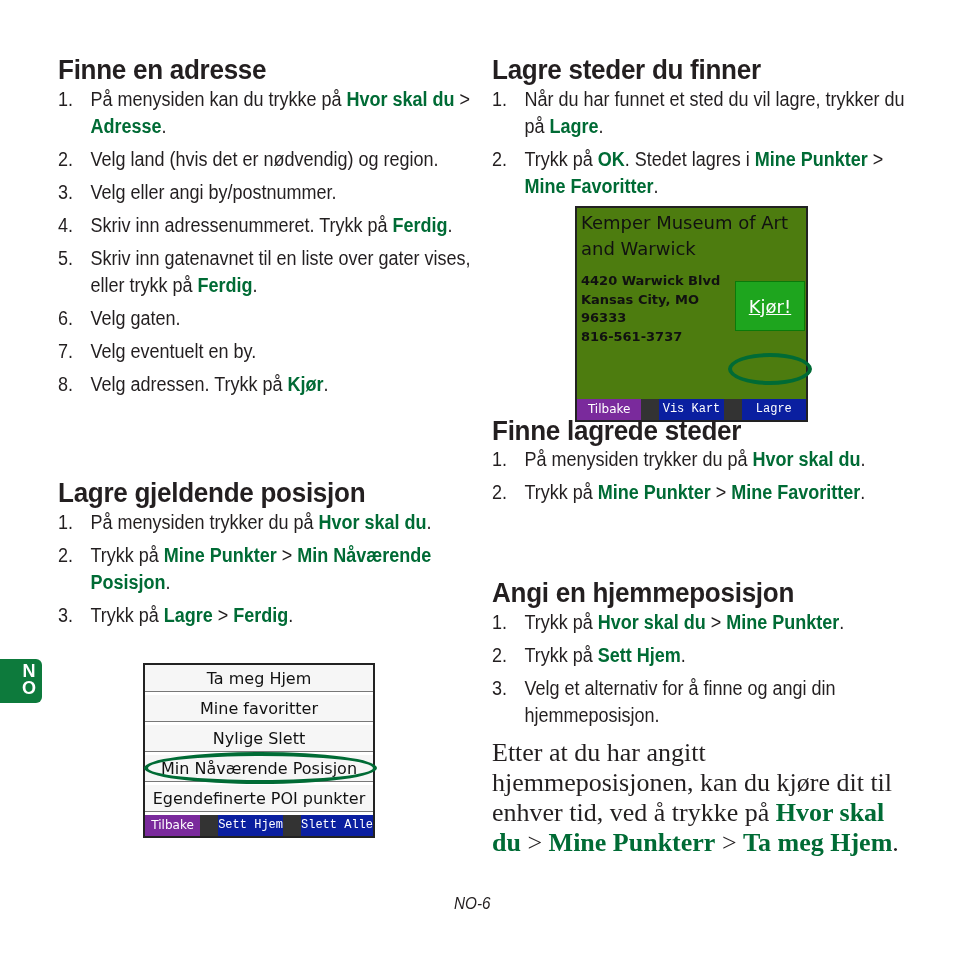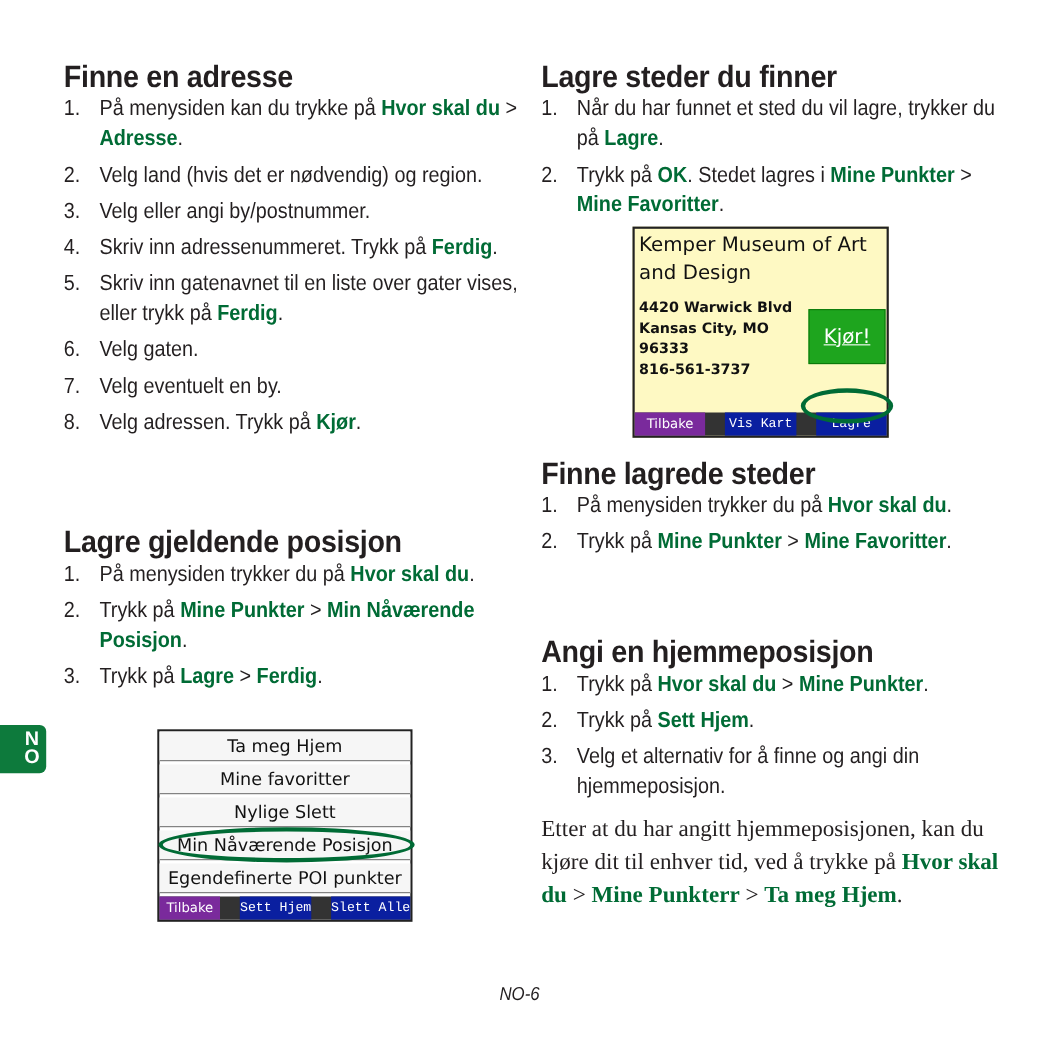--- a/index.html
+++ b/index.html
@@ -110,22 +110,22 @@
       border: 4px solid #006b35;
       border-radius: 50%;
       box-sizing: border-box;
       pointer-events: none;
     }
 
     .detail-device {
       left: 575px;
       top: 206px;
       width: 233px;
-      height: 192px;
-      background: #fef9c3;
+      height: 216px;
+      background: #4d7c0f;
     }
     .detail-title {
       position: absolute;
       left: 4px;
       top: 2px;
       font-size: 18px;
       line-height: 26px;
       color: #111;
     }
     .detail-addr {
@@ -172,21 +172,21 @@
       padding-left: 16px;
     }
     .side-tab span { display: block; }
 
     .serif-para {
       position: absolute;
       left: 492px;
       top: 738px;
       width: 420px;
       font-family: "Liberation Serif", serif;
-      font-size: 21px;
+      font-size: 26px;
       line-height: 30px;
       color: #231f20;
     }
     .serif-para .g { font-family: "Liberation Serif", serif; }
 
     .page-num {
       position: absolute;
       left: 454px;
       top: 894px;
       font-style: italic;
@@ -239,21 +239,21 @@
 
 <h2 style="left:492px; top:55px;">Lagre steder du finner</h2>
 <ol class="steps" style="left:492px; top:86px; width:400px;">
   <li><span class="num">1.</span><span>Når du har funnet et sted du vil lagre, trykker du på </span><span class="g">Lagre</span><span>.</span></li>
   <li><span class="num">2.</span><span>Trykk på </span><span class="g">OK</span><span>. Stedet lagres i </span><span class="g">Mine Punkter</span><span> &gt; </span><span class="g">Mine Favoritter</span><span>.</span></li>
 </ol>
 
 <div class="device detail-device">
   <div class="detail-title">
     <div>Kemper Museum of Art</div>
-    <div>and Design</div>
+    <div>and Warwick</div>
   </div>
   <div class="detail-addr">
     <div>4420 Warwick Blvd</div>
     <div>Kansas City, MO</div>
     <div>96333</div>
     <div>816-561-3737</div>
   </div>
   <div class="go-btn">Kjør!</div>
   <div class="softbar">
     <div class="softbtn purple">Tilbake</div>

